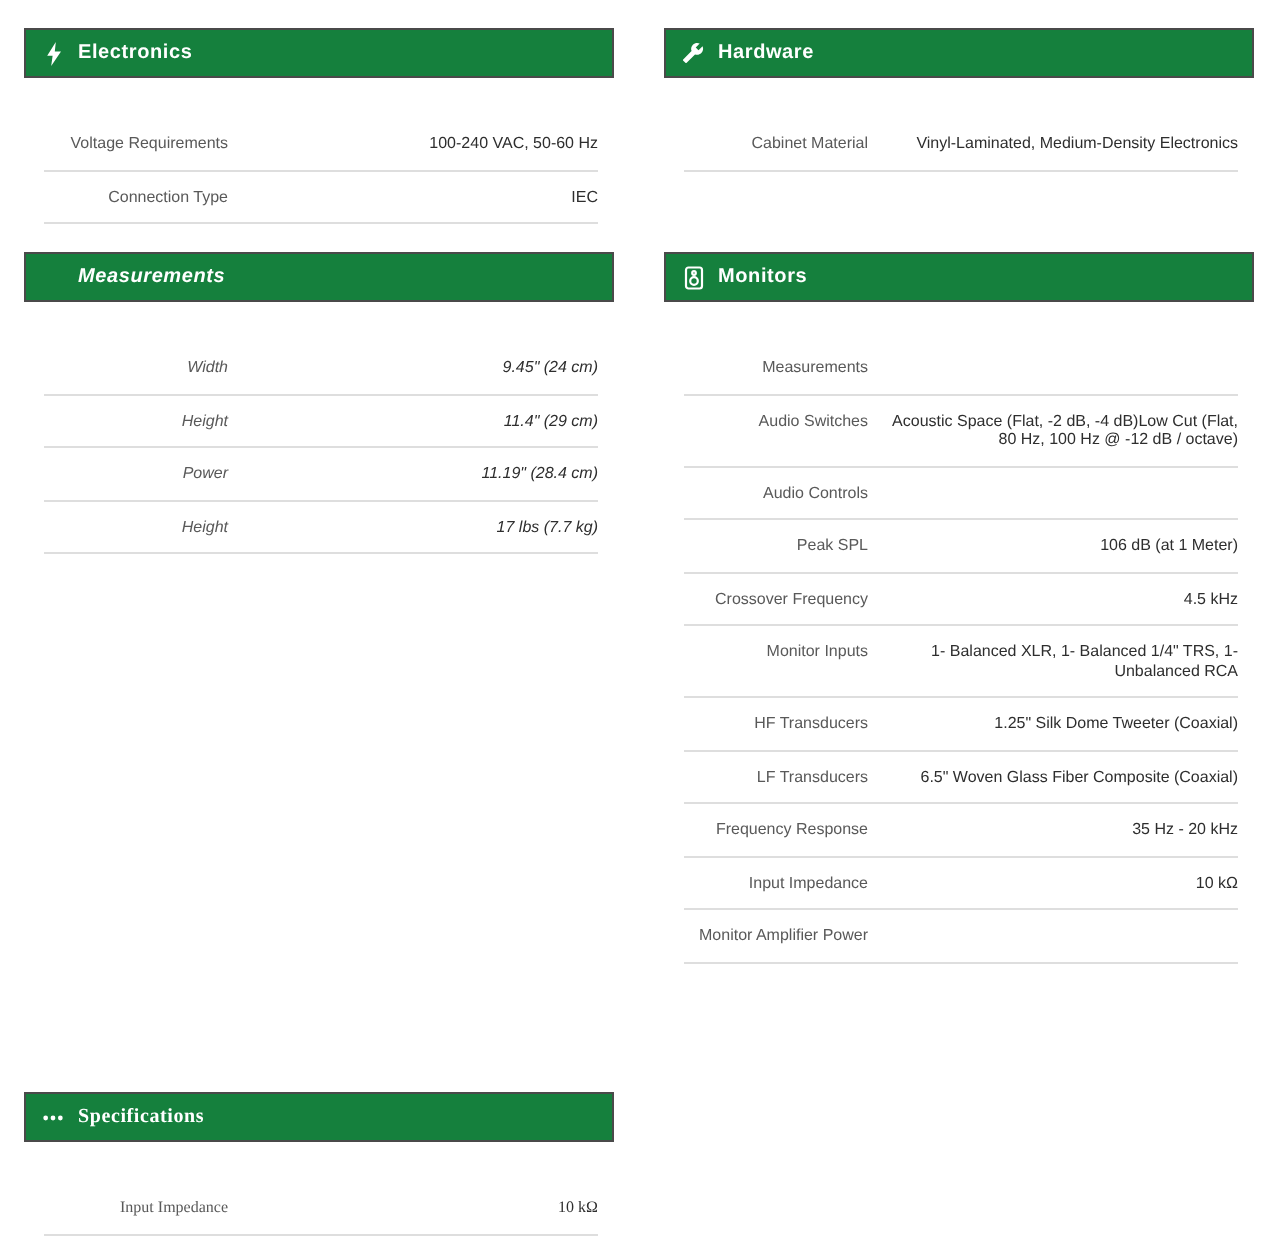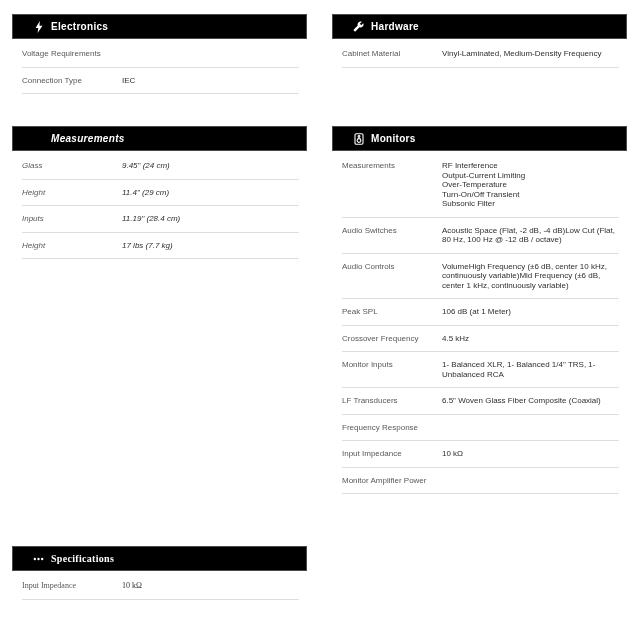--- a/index.html
+++ b/index.html
@@ -12,43 +12,43 @@
   }
   .spec-section { position:absolute; width:295px; }
   .sec-electronics    { left:12px;  top:14px;  }
   .sec-hardware       { left:332px; top:14px;  }
   .sec-measurements   { left:12px;  top:126px;font-style:italic; }
   .sec-monitors       { left:332px; top:126px; }
   .sec-specifications { left:12px;  top:546px;font-family:Liberation Serif, serif; }
 
   .bar {
     height:25px;
-    background:#000000;
+    background:#15803d;
     border:1px solid #4a4a4a;
     box-sizing:border-box;
     display:flex;
     align-items:center;
-    padding:0 20px;
+    padding:0 8px;
   }
   .bar h2 {
     color:#ffffff;
     font-size:10px;
     font-weight:bold;
     margin:0 0 0 7px;
     letter-spacing:0.3px;
   }
   .icon-slot {
     width:11px; height:12px;
     display:flex; align-items:center; justify-content:center;
     flex:0 0 auto;
   }
   .icon-slot svg { display:block; }
   .mirror { transform:scaleX(-1); }
 
-  .rows { margin:2px 8px 0 10px; }
+  .rows { margin:20px 8px 0 10px;text-align:right; }
   .spec-row {
     display:flex;
     align-items:flex-start;
     padding:8px 0;
     border-bottom:1px solid #dedede;
   }
   .spec-label {
     flex:0 0 100px;
     box-sizing:border-box;
     padding-right:8px;
@@ -72,61 +72,62 @@
     <span class="icon-slot">
       <svg width="8" height="12" viewBox="0 0 8 12">
           <path d="M4.9 0 L0.6 6.9 H3.3 L2.6 12 L7.5 4.8 H4.4 Z" fill="#ffffff"></path>
         </svg>
     </span>
     <h2>Electronics</h2>
   </header>
   <div class="rows">
       <div class="spec-row">
         <div class="spec-label">Voltage Requirements</div>
+        <div class="spec-value">100-240 VAC, 50-60 Hz</div>
       </div>
       <div class="spec-row">
         <div class="spec-label">Connection Type</div>
         <div class="spec-value">IEC</div>
       </div>
     </div>
 </section>
 
 <section class="spec-section sec-hardware">
   <header class="bar">
     <span class="icon-slot">
       <svg class="mirror" width="11" height="11" viewBox="0 0 24 24">
           <path fill="#ffffff" d="M22.7 19l-9.1-9.1c.9-2.3.4-5-1.5-6.9-2-2-5-2.4-7.4-1.3L9 6 6 9 1.6 4.7C.4 7.1.9 10.1 2.9 12.1c1.9 1.9 4.6 2.4 6.9 1.5l9.1 9.1c.4.4 1 .4 1.4 0l2.3-2.3c.5-.4.5-1.1.1-1.4z"></path>
         </svg>
     </span>
     <h2>Hardware</h2>
   </header>
   <div class="rows">
       <div class="spec-row">
         <div class="spec-label">Cabinet Material</div>
-        <div class="spec-value">Vinyl-Laminated, Medium-Density Frequency</div>
+        <div class="spec-value">Vinyl-Laminated, Medium-Density Electronics</div>
       </div>
     </div>
 </section>
 
 <section class="spec-section sec-measurements">
   <header class="bar">
     <span class="icon-slot"></span>
     <h2>Measurements</h2>
   </header>
   <div class="rows">
       <div class="spec-row">
-        <div class="spec-label">Glass</div>
+        <div class="spec-label">Width</div>
         <div class="spec-value">9.45" (24 cm)</div>
       </div>
       <div class="spec-row">
         <div class="spec-label">Height</div>
         <div class="spec-value">11.4" (29 cm)</div>
       </div>
       <div class="spec-row">
-        <div class="spec-label">Inputs</div>
+        <div class="spec-label">Power</div>
         <div class="spec-value">11.19" (28.4 cm)</div>
       </div>
       <div class="spec-row">
         <div class="spec-label">Height</div>
         <div class="spec-value">17 lbs (7.7 kg)</div>
       </div>
     </div>
 </section>
 
 <section class="spec-section sec-monitors">
@@ -136,52 +137,51 @@
         <rect x="2" y="1.5" width="16" height="21" rx="2.5"></rect>
         <circle cx="10" cy="7" r="1.8"></circle>
         <circle cx="10" cy="15" r="3.8"></circle>
       </svg>
     </span>
     <h2>Monitors</h2>
   </header>
   <div class="rows">
       <div class="spec-row">
         <div class="spec-label">Measurements</div>
-        <div class="spec-value">RF Interference
-Output-Current Limiting
-Over-Temperature
-Turn-On/Off Transient
-Subsonic Filter</div>
       </div>
       <div class="spec-row">
         <div class="spec-label">Audio Switches</div>
         <div class="spec-value">Acoustic Space (Flat, -2 dB, -4 dB)Low Cut (Flat, 80 Hz, 100 Hz @ -12 dB / octave)</div>
       </div>
       <div class="spec-row">
         <div class="spec-label">Audio Controls</div>
-        <div class="spec-value">VolumeHigh Frequency (±6 dB, center 10 kHz, continuously variable)Mid Frequency (±6 dB, center 1 kHz, continuously variable)</div>
       </div>
       <div class="spec-row">
         <div class="spec-label">Peak SPL</div>
         <div class="spec-value">106 dB (at 1 Meter)</div>
       </div>
       <div class="spec-row">
         <div class="spec-label">Crossover Frequency</div>
         <div class="spec-value">4.5 kHz</div>
       </div>
       <div class="spec-row">
         <div class="spec-label">Monitor Inputs</div>
         <div class="spec-value">1- Balanced XLR, 1- Balanced 1/4" TRS, 1- Unbalanced RCA</div>
       </div>
       <div class="spec-row">
+        <div class="spec-label">HF Transducers</div>
+        <div class="spec-value">1.25" Silk Dome Tweeter (Coaxial)</div>
+      </div>
+      <div class="spec-row">
         <div class="spec-label">LF Transducers</div>
         <div class="spec-value">6.5" Woven Glass Fiber Composite (Coaxial)</div>
       </div>
       <div class="spec-row">
         <div class="spec-label">Frequency Response</div>
+        <div class="spec-value">35 Hz - 20 kHz</div>
       </div>
       <div class="spec-row">
         <div class="spec-label">Input Impedance</div>
         <div class="spec-value">10 kΩ</div>
       </div>
       <div class="spec-row">
         <div class="spec-label">Monitor Amplifier Power</div>
       </div>
     </div>
 </section>

